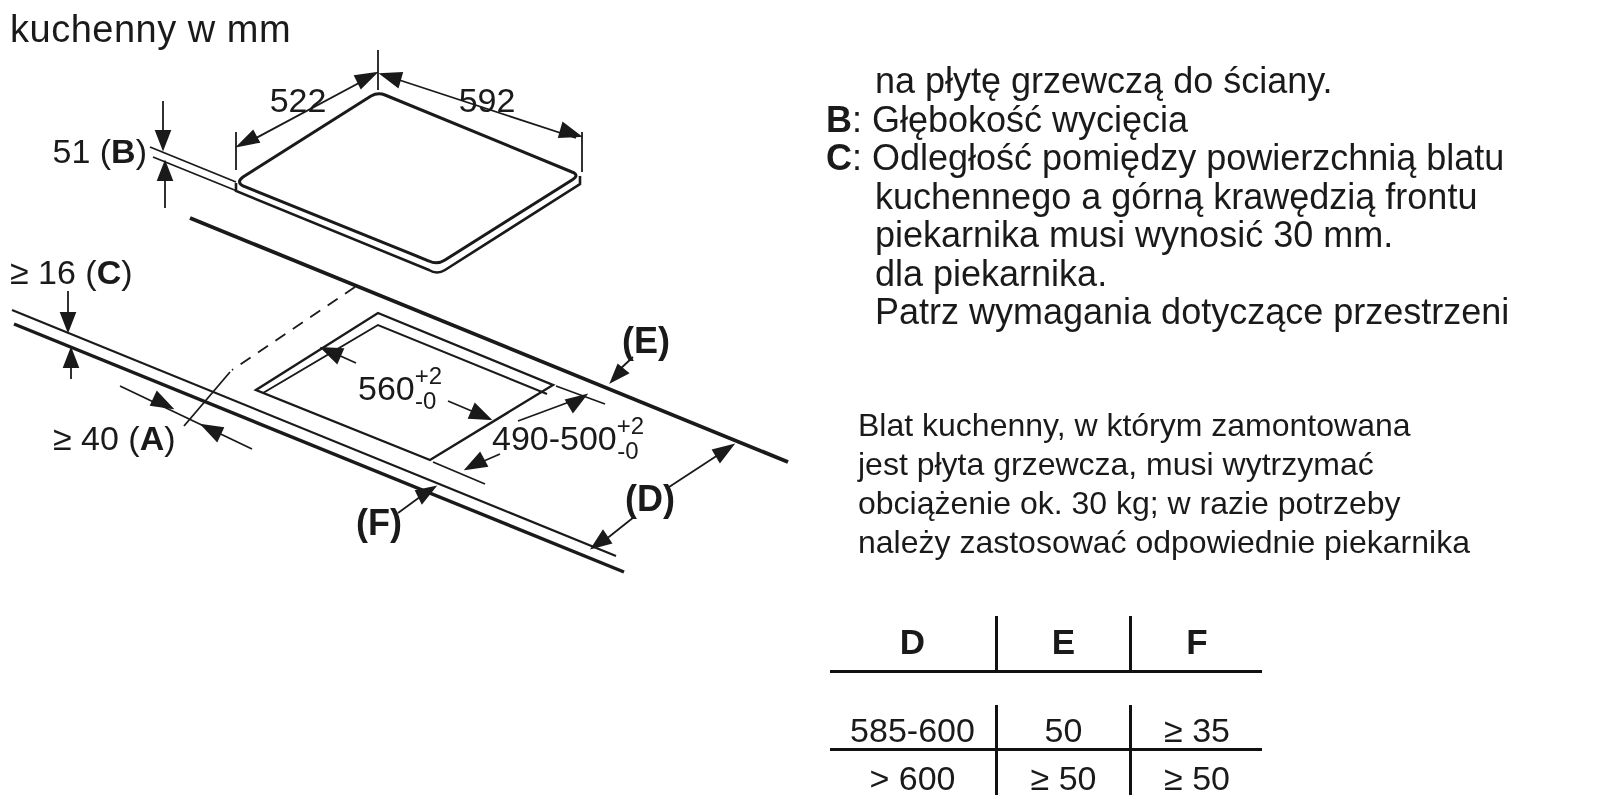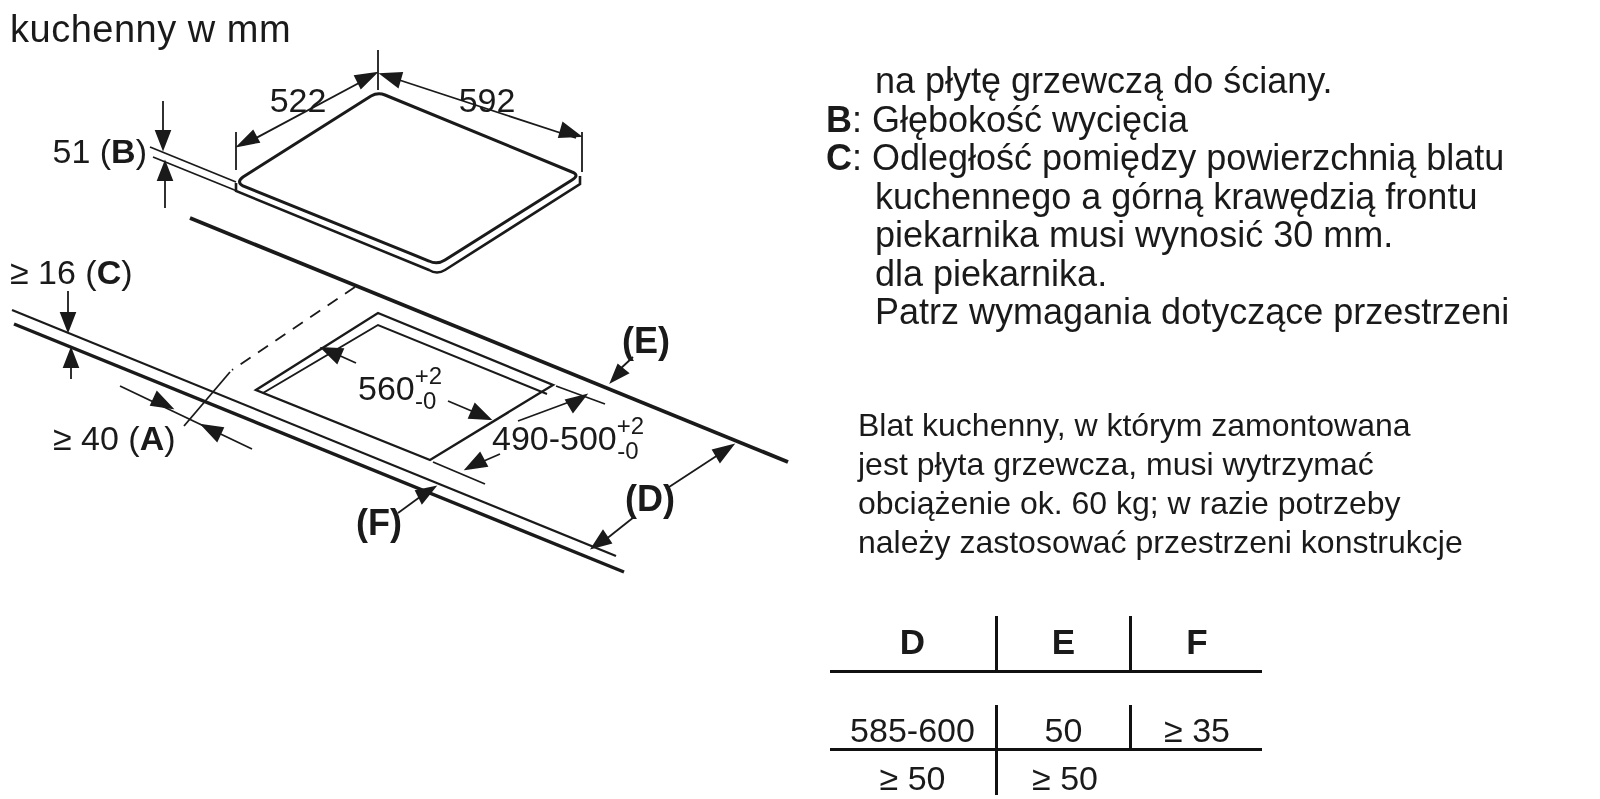--- a/index.html
+++ b/index.html
@@ -143,28 +143,29 @@
   <div class="def-line"><span class="b">C</span><span>: Odległość pomiędzy powierzchnią blatu</span></div>
   <div class="def-cont">kuchennego a górną krawędzią frontu</div>
   <div class="def-cont">piekarnika musi wynosić 30 mm.</div>
   <div class="def-cont">dla piekarnika.</div>
   <div class="def-cont">Patrz wymagania dotyczące przestrzeni</div>
 </div>
 
 <div id="paragraph" class="abs">
   <div>Blat kuchenny, w którym zamontowana</div>
   <div>jest płyta grzewcza, musi wytrzymać</div>
-  <div>obciążenie ok. 60 kg; w razie potrzeby</div>
-  <div>należy zastosować przestrzeni konstrukcje</div>
+  <div>obciążenie ok. 30 kg; w razie potrzeby</div>
+  <div>należy zastosować odpowiednie piekarnika</div>
 </div>
 
 <div id="spec-table" class="abs">
   <div class="cell hcell c1">D</div>
   <div class="cell hcell c2">E</div>
   <div class="cell hcell">F</div>
 
   <div class="cell r1 c1">585-600</div>
   <div class="cell r1 c2">50</div>
   <div class="cell r1">≥ 35</div>
 
+  <div class="cell r2 c1">&gt; 600</div>
   <div class="cell r2 c2">≥ 50</div>
   <div class="cell r2">≥ 50</div>
 </div>
 
 </body></html>

